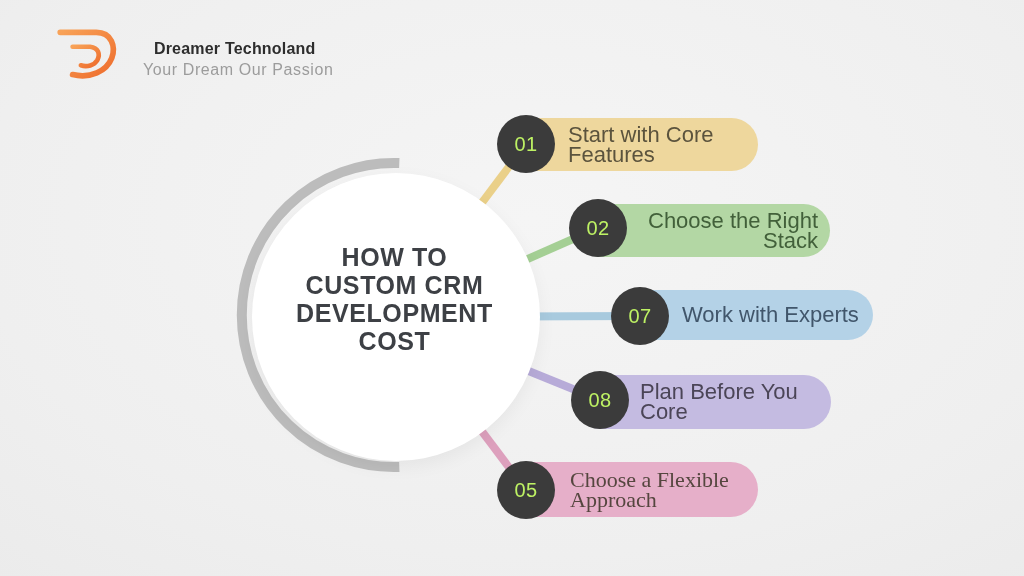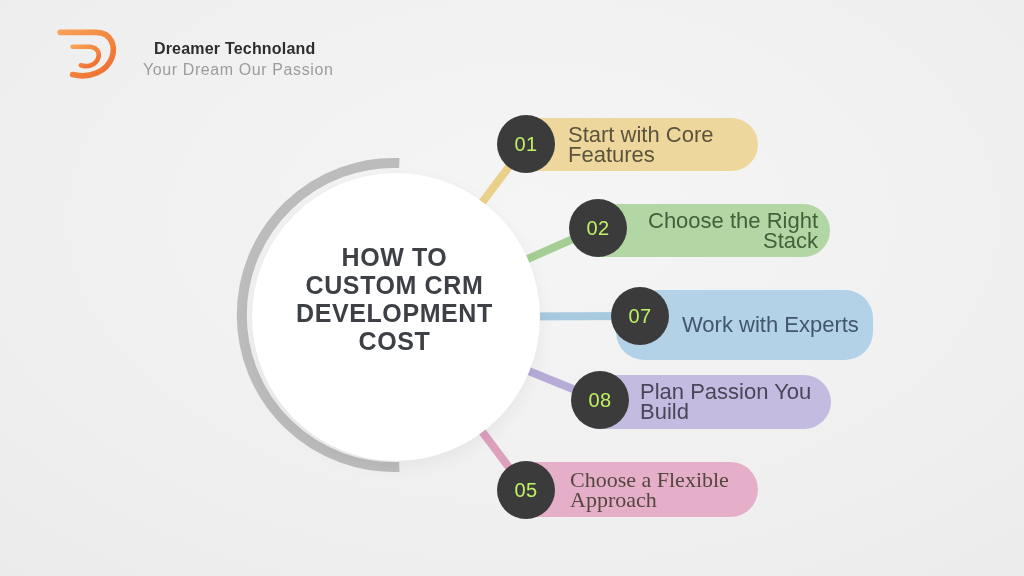--- a/index.html
+++ b/index.html
@@ -61,21 +61,21 @@
 
   
   .item1 .pill { left: 500px; top: 118px; width: 258px; height: 53px; background: #eed79d; padding-left: 68px; padding-right: 14px; }
   .item1 .badge { left: 497px; top: 115px; }
   .item1 .pill-label { color: #5b533d; }
 
   .item2 .pill { left: 574px; top: 204px; width: 256px; height: 53px; background: #b3d7a4; padding-left: 68px; padding-right: 12px; }
   .item2 .badge { left: 569px; top: 199px; }
   .item2 .pill-label { color: #42603a; text-align: right; }
 
-  .item3 .pill { left: 616px; top: 290px; width: 257px; height: 70px; background: #b4d2e7; padding-left: 66px; padding-right: 14px; }
+  .item3 .pill { left: 616px; top: 290px; width: 257px; height: 50px; background: #b4d2e7; padding-left: 66px; padding-right: 14px; }
   .item3 .badge { left: 611px; top: 287px; }
   .item3 .pill-label { color: #41566b; }
 
   .item4 .pill { left: 574px; top: 375px; width: 257px; height: 54px; background: #c4bbe1; padding-left: 66px; padding-right: 14px; }
   .item4 .badge { left: 571px; top: 371px; }
   .item4 .pill-label { color: #4b4557; }
 
   .item5 .pill { left: 500px; top: 462px; width: 258px; height: 55px; background: #e6afc9; padding-left: 70px; padding-right: 14px; }
   .item5 .badge { left: 497px; top: 461px; }
   .item5 .pill-label { color: #55463f; font-family: Liberation Serif, serif; }
@@ -149,21 +149,21 @@
         <span>Work with Experts</span>
 
       </div>
     </div>
     <div class="badge">07</div>
   </div>
 
   <div class="item item4">
     <div class="pill">
       <div class="pill-label">
-        <span>Plan Passion You Build</span>
+        <span>Plan Before You Core</span>
 
       </div>
     </div>
     <div class="badge">08</div>
   </div>
 
   <div class="item item5">
     <div class="pill">
       <div class="pill-label">
         <span>Choose a Flexible</span>

